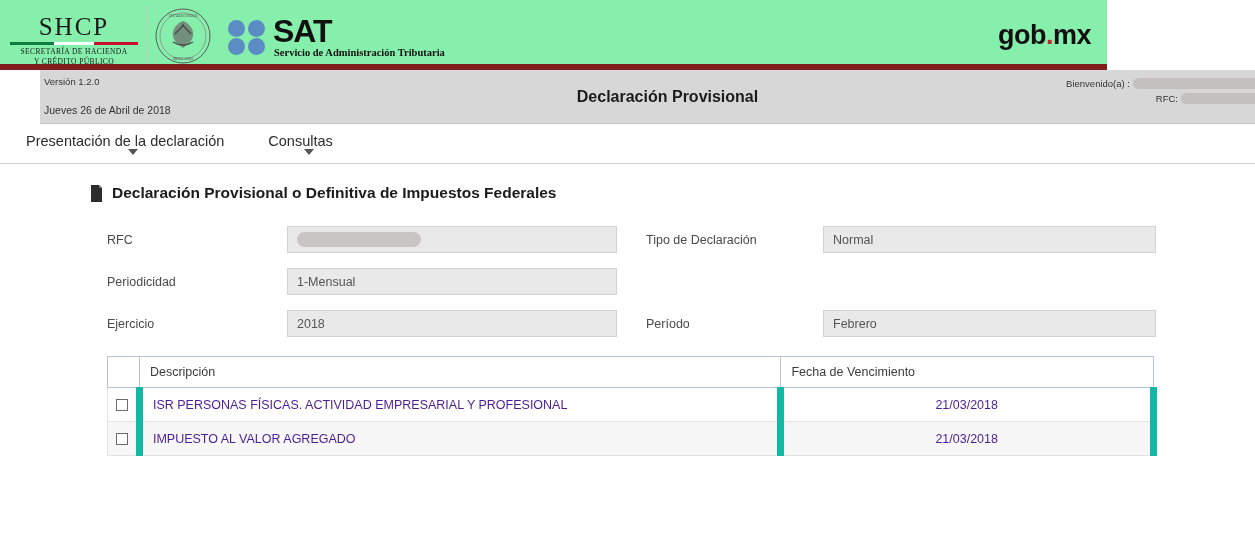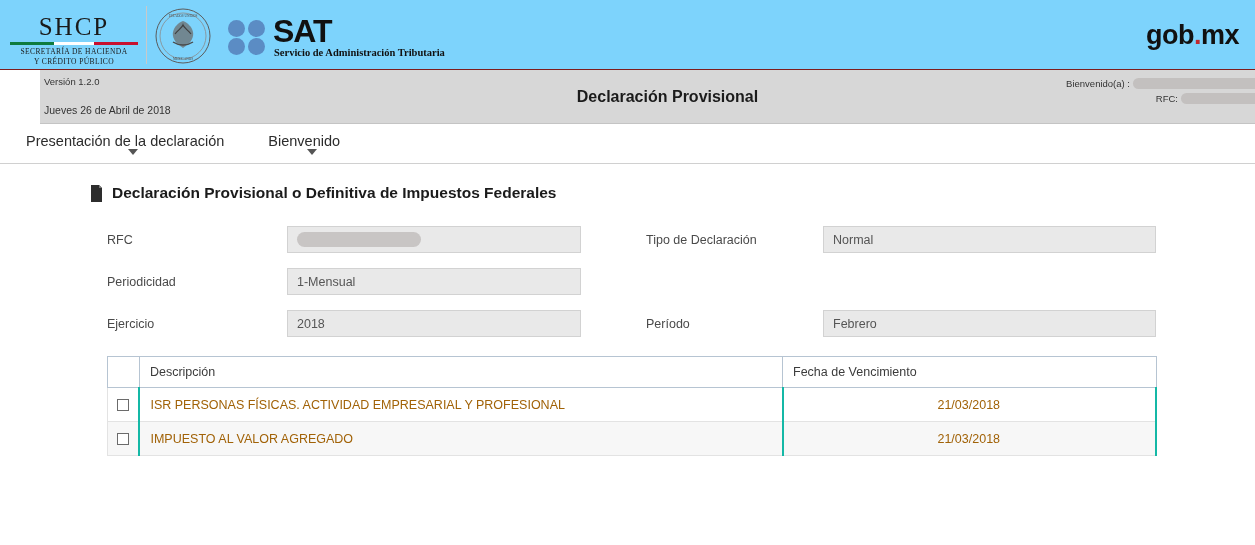--- a/index.html
+++ b/index.html
@@ -8,24 +8,24 @@
     margin: 0; padding: 0;
     width: 1255px; height: 545px;
     background: #ffffff;
     font-family: "Liberation Sans", sans-serif;
     overflow: hidden;
   }
 
   
   .logo-bar {
     position: relative;
-    width: 1255px;
+    width: 1107px;
     height: 70px;
-    background: #7dd3fc;
-    border-bottom: 1px solid #7f1d1d;
+    background: #86efac;
+    border-bottom: 6px solid #7f1d1d;
   }
 
   .shcp-logo {
     position: absolute;
     left: 8px; top: 14px;
     width: 132px;
     text-align: center;
   }
   .shcp-word {
     font-family: "Liberation Serif", serif;
@@ -244,21 +244,21 @@
   .field-box {
     height: 27px;
     background: #e9e9e9;
     border: 1px solid #d2d2d2;
     display: flex;
     align-items: center;
     padding-left: 9px;
     font-size: 12.5px;
     color: #555555;
   }
-  .field-box.w-left  { width: 294px; }
+  .field-box.w-left  { width: 330px; }
   .field-box.w-right { width: 333px; }
   .field-box .redact-field {
     display: inline-block;
     background: #c8c5c4;
     border-radius: 9px;
     width: 124px; height: 15px;
   }
 
   .f-rfc    { left: 107px; top: 0px; }
   .f-period { left: 107px; top: 42px; }
@@ -297,23 +297,23 @@
     color: #3c3c3c;
   }
   table.obligations thead th.col-check { width: 32px; padding: 0; }
   table.obligations thead th.col-desc  { width: 644px; }
   table.obligations thead th.col-date  { width: 374px; }
 
   table.obligations tbody td {
     height: 34px;
     border-bottom: 1px solid #e3e3e3;
     border-left: 1px solid #e3e3e3;
-    border-right: 2px solid #14b8a6;
+    border-right: 7px solid #14b8a6;
     padding-left: 10px;
-    color: #a16207;
+    color: #4c1d95;
   }
   table.obligations tbody tr.odd td  { background: #ffffff; }
   table.obligations tbody tr.even td { background: #f7f7f7; }
   table.obligations tbody td.cell-check {
     width: 32px;
     padding: 0;
     text-align: center;
   }
   table.obligations tbody td.cell-date {
     text-align: center;
@@ -382,21 +382,21 @@
     </div>
   </div>
 </div>
 
 <div class="nav-bar">
   <div class="nav-item">
     <span>Presentación de la declaración</span>
     <span class="caret"></span>
   </div>
   <div class="nav-item">
-    <span>Bienvenido</span>
+    <span>Consultas</span>
     <span class="caret"></span>
   </div>
 </div>
 
 <div class="content">
 
   <div class="section-title">
     <svg class="doc-icon" viewBox="0 0 13 17">
       <path d="M1 0 h8 l3 3 v14 h-11 z" fill="#2d2d2d"></path>
       <path d="M9 0 v3 h3 z" fill="#7a7a7a"></path>

